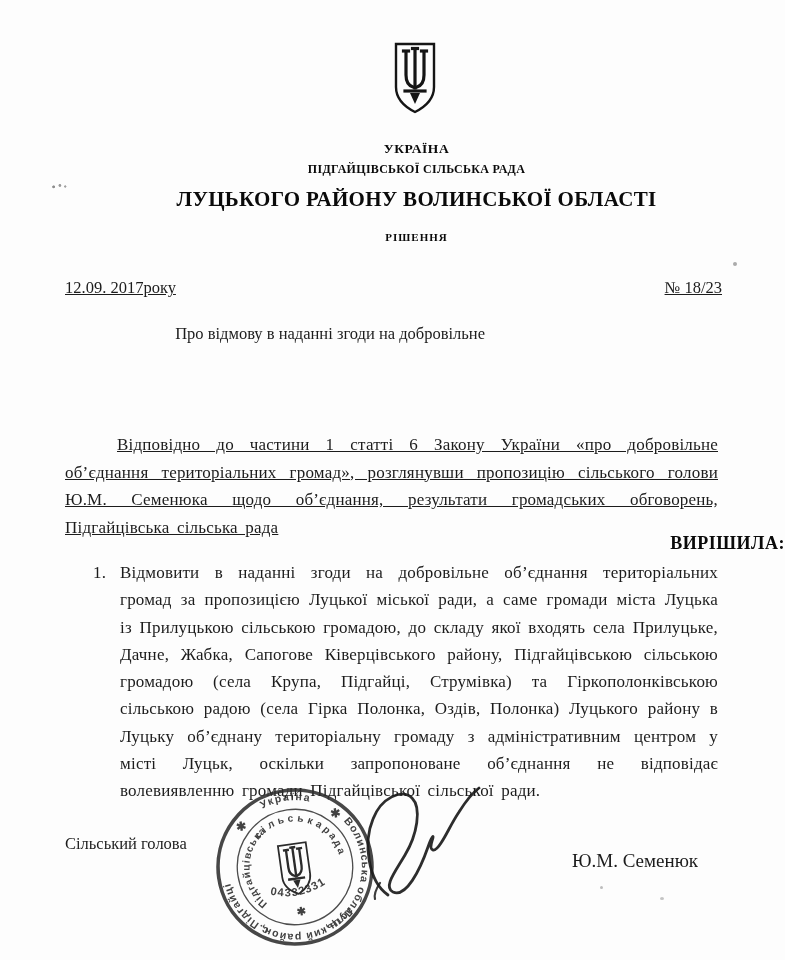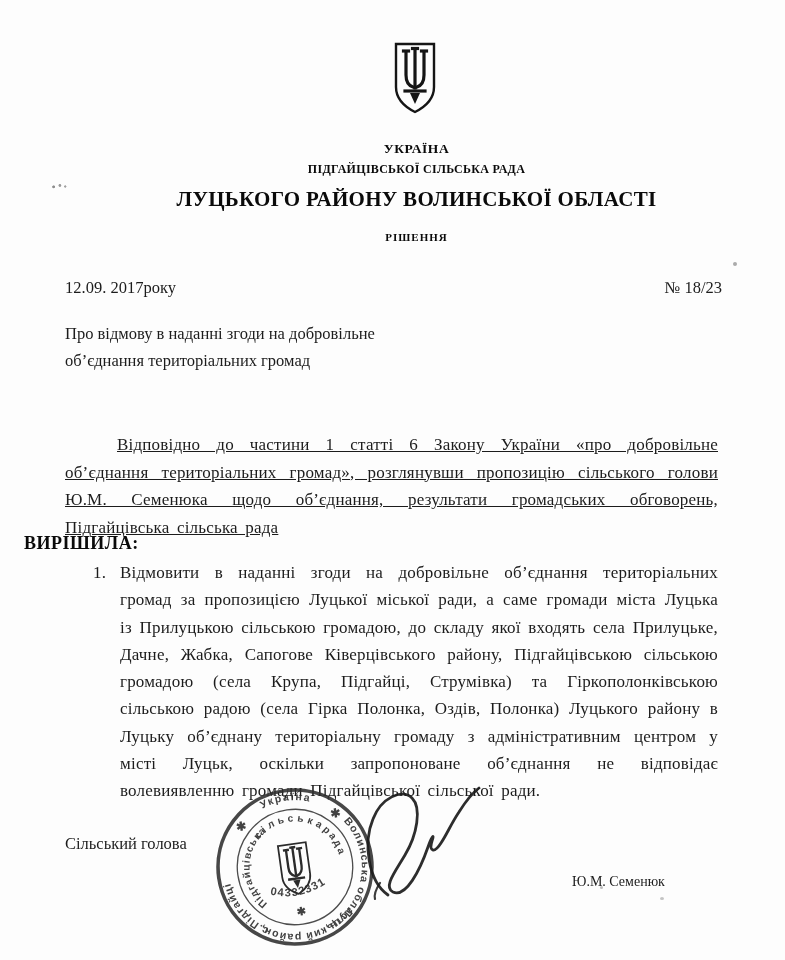--- a/index.html
+++ b/index.html
@@ -11,39 +11,39 @@
   }
   .abs{position:absolute;}
   
   .emblem-wrap{left:391px;top:41px;width:48px;height:74px;}
   .hdr{left:48px;right:0;text-align:center;font-weight:700;color:#0a0a0a;white-space:nowrap;}
   .country{top:141px;font-size:13.5px;letter-spacing:.6px;}
   .council{top:162px;font-size:12px;letter-spacing:.3px;}
   .district{top:187px;font-size:21px;letter-spacing:.3px;}
   .doctype{top:231px;font-size:11px;letter-spacing:1px;}
   
-  .meta-row{left:65px;top:278px;width:657px;display:flex;justify-content:space-between;font-size:16.5px;}
+  .meta-row{left:65px;top:278px;width:657px;display:flex;justify-content:space-between;font-size:16.5px;text-decoration:underline;}
   
-  .subject{left:65px;top:320px;width:420px;font-size:16.5px;line-height:27px;}
+  .subject{left:65px;top:320px;width:420px;font-size:16.5px;line-height:27px;text-align:right;}
   
   .preamble{
     left:65px;top:431px;width:653px;font-size:17px;line-height:27.5px;
     text-align:justify;text-indent:52px;letter-spacing:.2px;word-spacing:3px;text-decoration:underline;
   }
-  .resolve{left:24px;right:0;top:533px;text-align:left;font-weight:700;font-size:18px;letter-spacing:.5px;color:#0a0a0a;}
+  .resolve{left:24px;right:0;top:533px;text-align:right;font-weight:700;font-size:18px;letter-spacing:.5px;color:#0a0a0a;}
   
   .list-item{
     left:93px;top:559px;width:625px;font-size:17px;line-height:27.3px;
     text-align:justify;letter-spacing:.2px;word-spacing:3px;
   }
   .list-item .num{position:absolute;left:0;top:0;}
   .list-item .itxt{display:block;margin-left:27px;}
   
   .role{left:65px;top:834px;font-size:16.5px;white-space:nowrap;}
-  .name{left:572px;top:874px;font-size:14px;white-space:nowrap;}
+  .name{left:572px;top:850px;font-size:19px;white-space:nowrap;}
   
   .stamp{left:214px;top:786px;width:162px;height:162px;transform:rotate(-8deg);}
   .stamp text{fill:#2e2e2e;opacity:.9;font-family:"Liberation Sans", sans-serif;font-weight:600;}
   .signature{left:350px;top:783px;width:135px;height:128px;}
   
   .art{pointer-events:none;}
   .art1{left:50px;top:183px;width:18px;height:7px;
     background:
       radial-gradient(circle at 20% 55%, #8d8d8d 1px, transparent 1.8px),
       radial-gradient(circle at 55% 35%, #9a9a9a 1px, transparent 1.8px),
@@ -81,21 +81,20 @@
 <div class="abs hdr district">ЛУЦЬКОГО РАЙОНУ ВОЛИНСЬКОЇ ОБЛАСТІ</div>
 <div class="abs hdr doctype">РІШЕННЯ</div>
 
 <div class="abs meta-row">
   <span>12.09. 2017року</span>
   <span>№ 18/23</span>
 </div>
 
 <div class="abs subject">
   <div>Про відмову в наданні згоди на добровільне</div>
-  <div>об’єднання територіальних громад</div>
 </div>
 
 <div class="abs preamble">Відповідно до частини 1 статті 6 Закону України «про добровільне об’єднання територіальних громад», розглянувши пропозицію сільського голови Ю.М. Семенюка щодо об’єднання, результати громадських обговорень, Підгайцівська сільська рада</div>
 
 <div class="abs resolve">ВИРІШИЛА:</div>
 
 <div class="abs list-item">
   <span class="num">1.</span>
   <span class="itxt">Відмовити в наданні згоди на добровільне об’єднання територіальних громад за пропозицією Луцької міської ради, а саме громади міста Луцька із Прилуцькою сільською громадою, до складу якої входять села Прилуцьке, Дачне, Жабка, Сапогове Ківерцівського району, Підгайцівською сільською громадою (села Крупа, Підгайці, Струмівка) та Гіркополонківською сільською радою (села Гірка Полонка, Оздів, Полонка) Луцького району в Луцьку об’єднану територіальну громаду з адміністративним центром у місті Луцьк, оскільки запропоноване об’єднання не відповідає волевиявленню громади Підгайцівської сільської ради.</span>
 </div>

